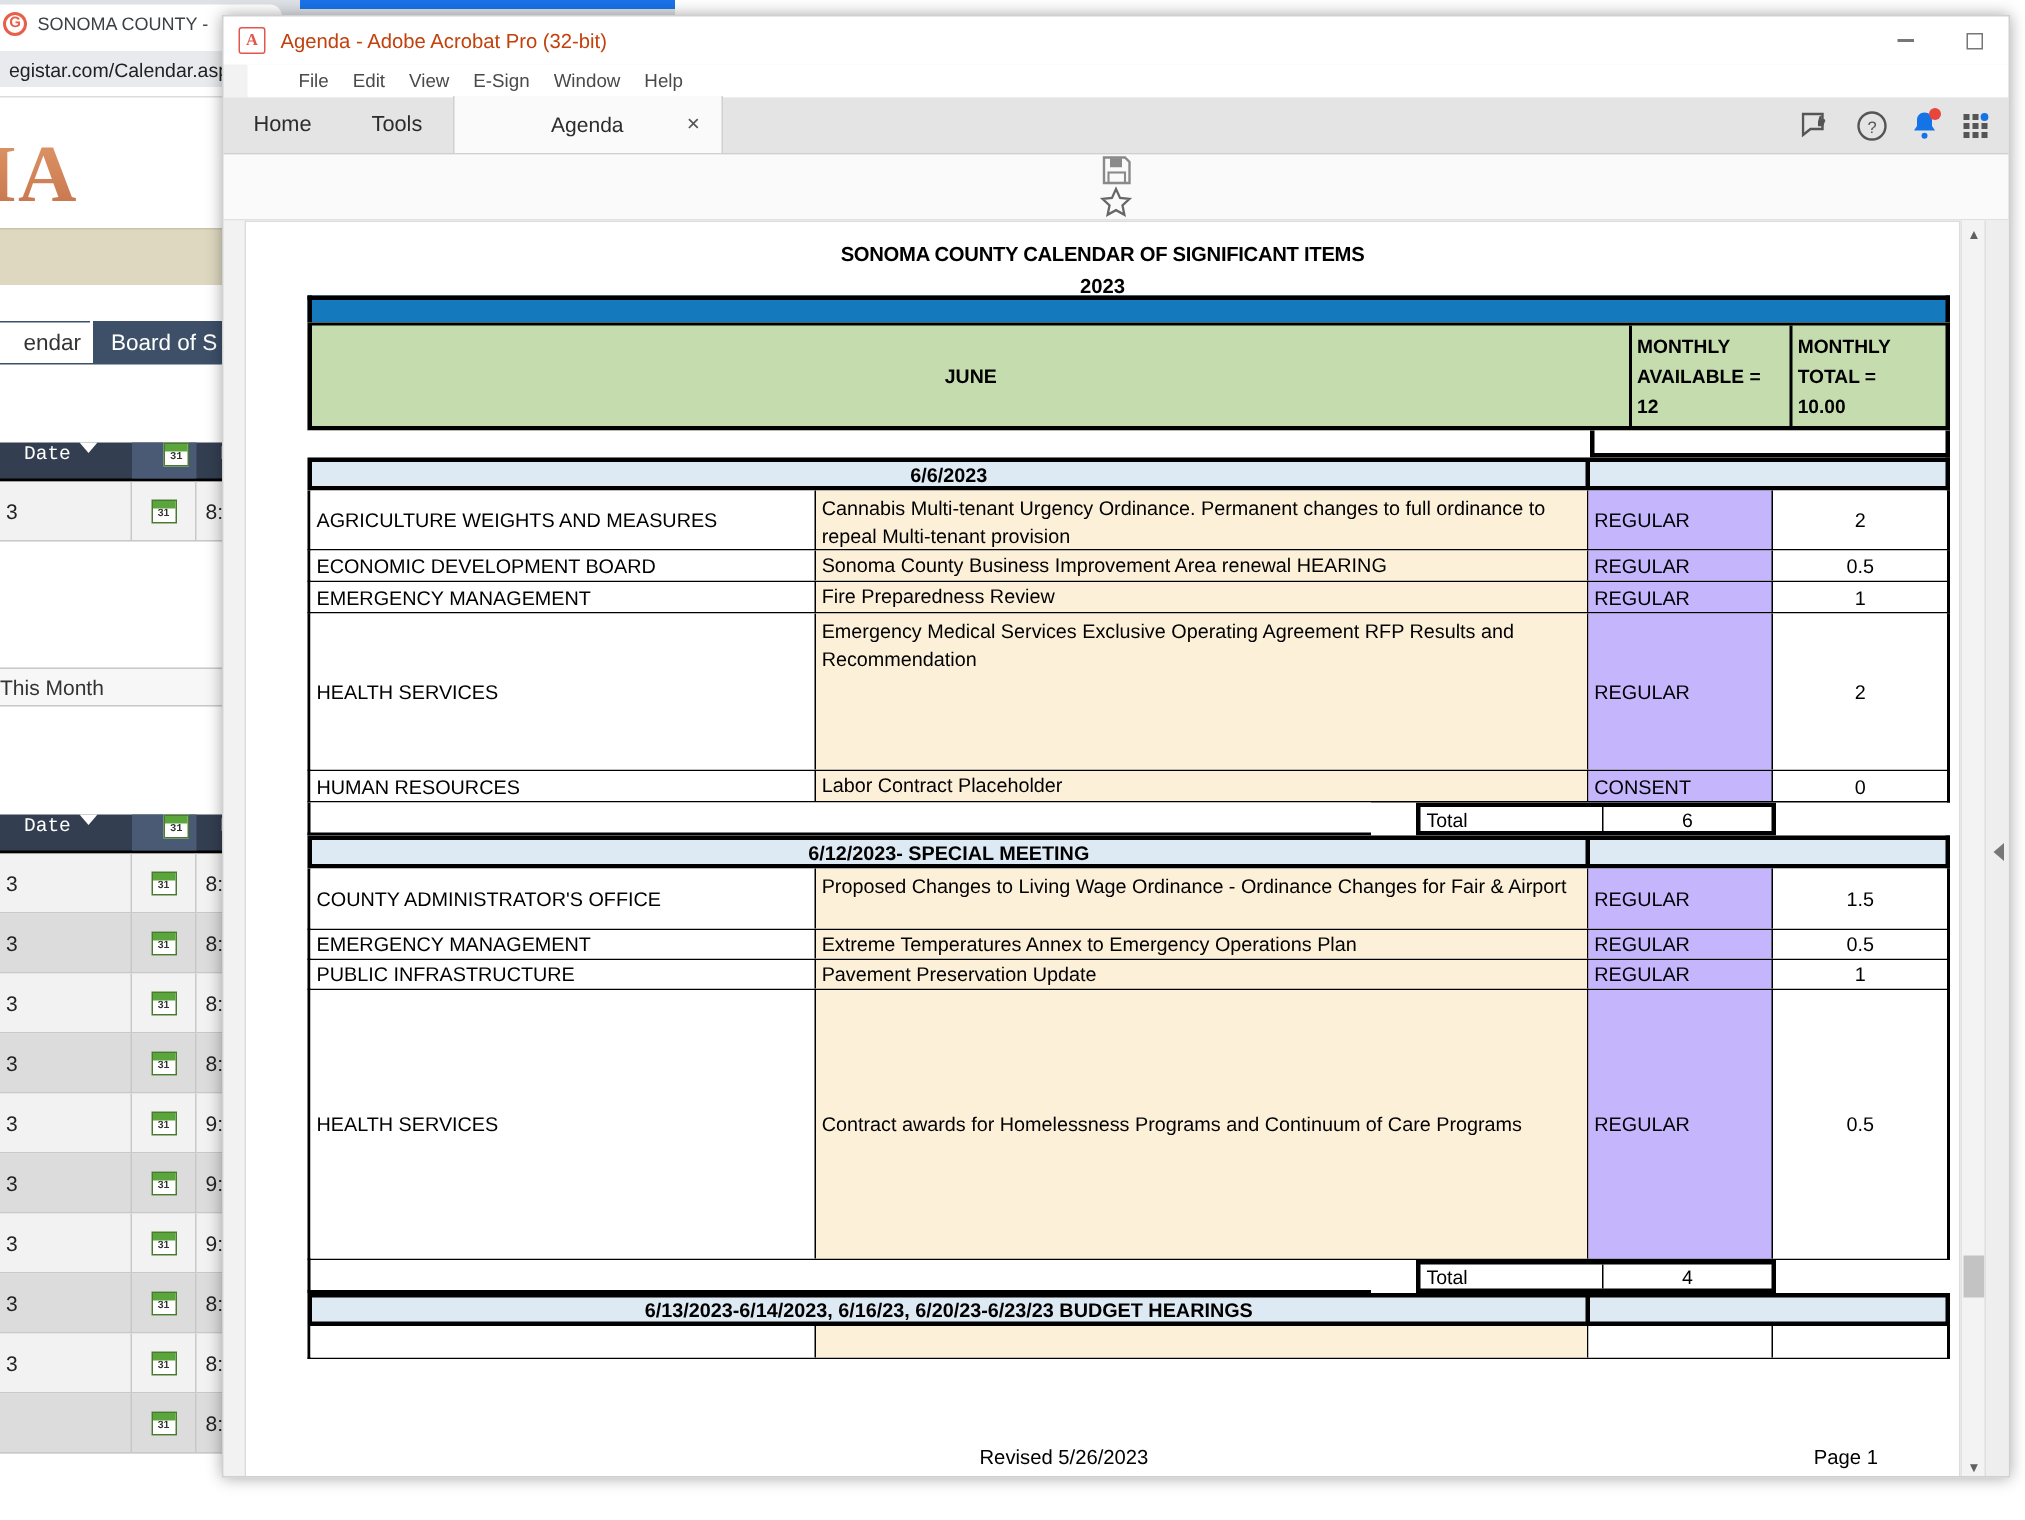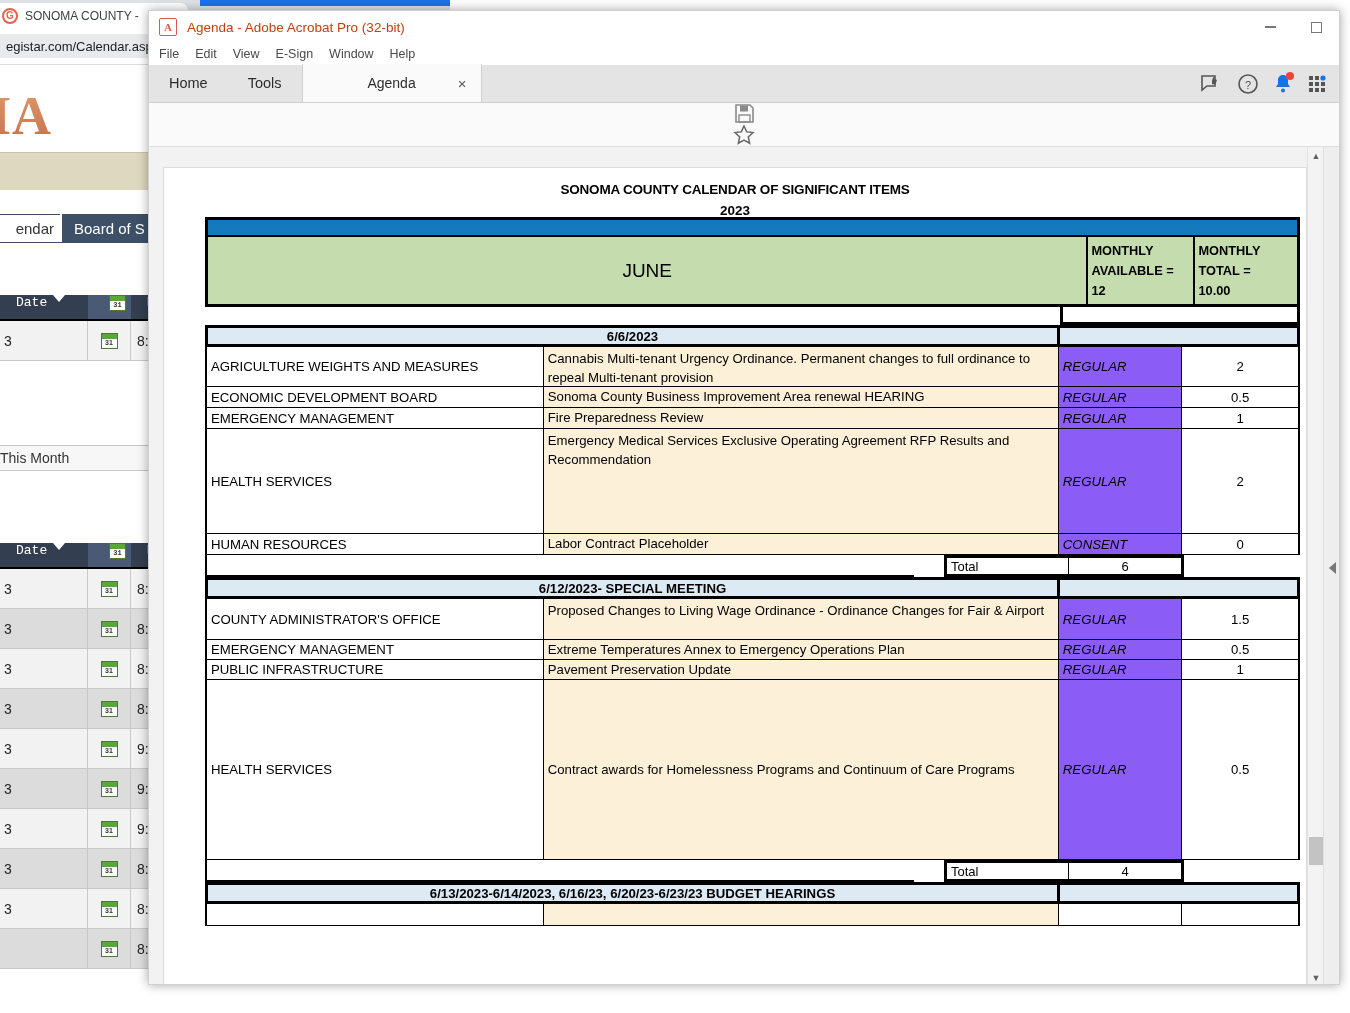--- a/index.html
+++ b/index.html
@@ -152,21 +152,21 @@
   }
   .ac-winbtn {
     width: 46px; height: 32px; display: flex; align-items: center;
     justify-content: center;
   }
   .ac-min { width: 11px; height: 1.5px; background: #777; }
   .ac-max { width: 11px; height: 11px; border: 1.5px solid #777; }
 
   .ac-menubar {
     height: 22px; background: #ffffff; display: flex; align-items: center;
-    padding-left: 2px; gap: 0;
+    padding-left: 26px; gap: 0; margin-left: 16px;
   }
   .ac-menuitem {
     font-size: 12.5px; color: #4a4a4a; padding: 2px 8px; cursor: default;
   }
 
   .ac-tabbar {
     height: 38px; background: #e4e4e4; display: flex; align-items: flex-end;
     position: relative; border-bottom: 1px solid #d0d0d0;
   }
   .ac-htab {
@@ -214,21 +214,21 @@
     margin-left: 2px;
   }
 
   
   .ac-viewport {
     position: absolute; left: 0; top: 136px; width: 1192px; height: 839px;
     background: #f2f2f2;
   }
   .ac-page {
     position: absolute; left: 14px; top: 0; width: 1144px; height: 839px;
-    background: #ffffff; border: 1px solid #dcdcdc; margin-top: 20px;
+    background: #ffffff; border: 1px solid #dcdcdc;
   }
   .ac-vscroll {
     position: absolute; right: 18px; top: 0; width: 16px; height: 839px;
     background: #f3f3f3; border-left: 1px solid #e2e2e2;
   }
   .ac-vscroll-up, .ac-vscroll-dn {
     position: absolute; left: 0; width: 16px; height: 17px;
     display: flex; align-items: center; justify-content: center;
     color: #606060; font-size: 9px;
   }
@@ -270,21 +270,21 @@
   .c-type   { width: 124px; }
   .c-num    { width: 116px; justify-content: center; }
 
   .bar-blue { height: 18px; background: #1479bd; border: 3px solid #000; border-bottom: none; width: 1095px; }
   .hdr-green {
     background: #c5dcae; border: 3px solid #000; border-top: 2px solid #000;
     display: flex; width: 1095px; height: 72px;
   }
   .hdr-green .c-dept-merged {
     width: 1013px; display: flex; align-items: center; justify-content: center;
-    font-weight: normal; font-size: 19px; border-right: 2px solid #000;
+    font-weight: bold; font-size: 13px; border-right: 2px solid #000;
   }
   .hdr-green .c-mcol {
     width: 122px; padding: 4px 3px 0 3px; font-weight: bold; font-size: 12.8px;
     line-height: 1.55; border-right: 2px solid #000;
   }
   .hdr-green .c-mcol:last-child { border-right: none; width: 116px; }
 
   .spacer-row { display: flex; width: 1095px; height: 18px; }
   .spacer-row .left { width: 855px; background:#fff; }
   .spacer-row .right { width: 240px; background:#fff; border-left: 3px solid #000; border-right: 3px solid #000; border-bottom: 3px solid #000;}
@@ -300,21 +300,21 @@
     border-bottom: 3px solid #000; border-right: 3px solid #000;
   }
 
   .datarow { display: flex; width: 1095px; border-left: 2px solid #000;
              border-right: 2px solid #000; border-bottom: 1px solid #000; }
   .datarow .cell { border-right: 1px solid #000; }
   .datarow .cell:last-child { border-right: none; }
   .datarow .c-dept { background: #fff; }
   .datarow .c-desc { background: #fdf0d9; align-items: flex-start; padding-top: 2px; line-height:1.45;}
   .datarow .c-desc.mid { align-items: center; padding-top: 0; }
-  .datarow .c-type { background: #8b5cf6; font-style: italic; }
+  .datarow .c-type { background: #c4b5fd; }
   .datarow .c-num  { background: #fff; }
 
   .totalrow { display: flex; width: 979px; height: 22px; gap: 30px; }
   .totalrow .tleft { width: 855px; background: #fff; border-left:2px solid #000; border-bottom: 2px solid #000;}
   .totalrow .tbox {
     width: 240px; display: flex; border: 3px solid #000; height: 22px; background:#fff;
   }
   .totalrow .tbox .tlabel { width: 122px; font-size: 13px; padding-left: 4px; display:flex; align-items:center; border-right: 1px solid #000;}
   .totalrow .tbox .tval { width: 112px; display: flex; align-items: center; justify-content: center; font-size: 13px; }
 

